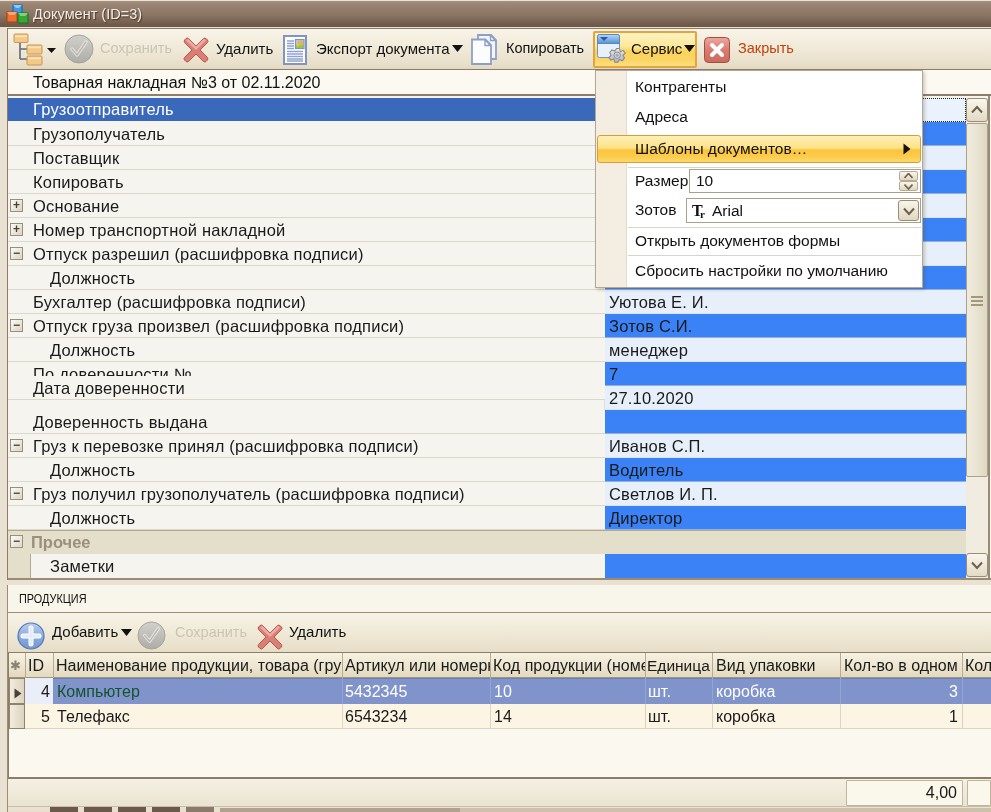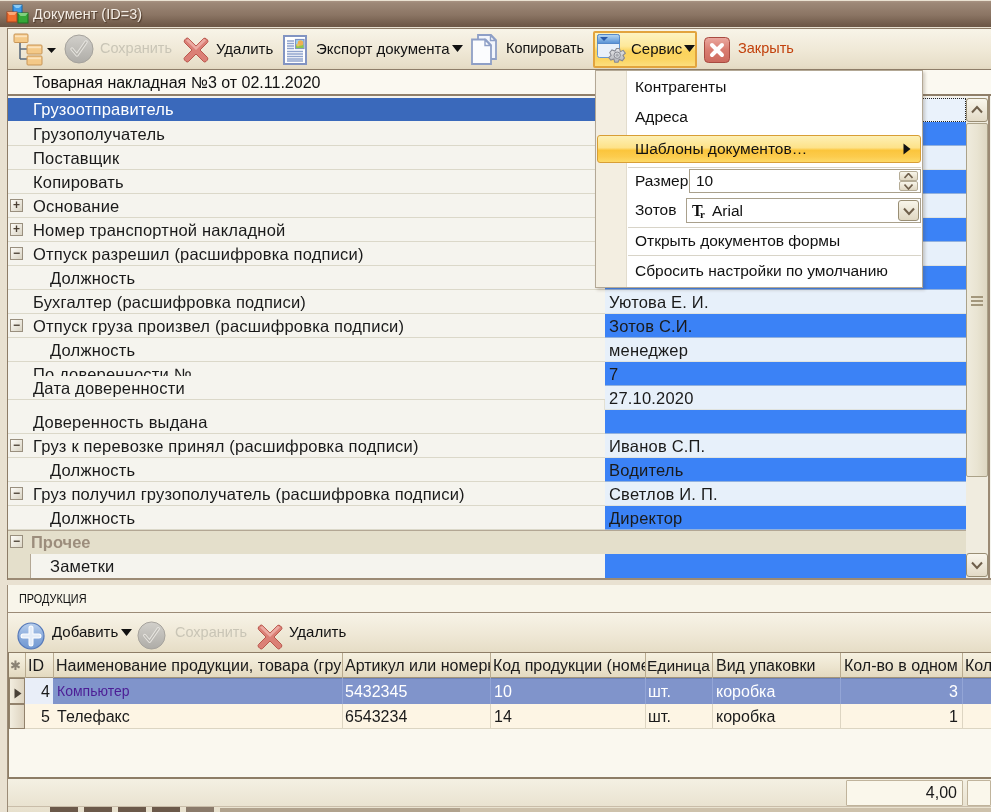--- a/index.html
+++ b/index.html
@@ -328,21 +328,21 @@
 
 <div class="a" style="left:9px;top:678px;width:16px;height:26px;background:linear-gradient(90deg,#f2eddf,#ddd3bf);border:1px solid #92826c"></div>
 <div class="a" style="left:9px;top:704px;width:16px;height:25px;background:linear-gradient(90deg,#f2eddf,#ddd3bf);border:1px solid #92826c"></div>
 <svg class="a" style="left:14px;top:688px" width="8" height="11" viewBox="0 0 8 11">
     <path d="M0.5 0.5 L7.5 5.5 L0.5 10.5 Z" fill="#4a4238"></path>
   </svg>
 
 <div class="a" style="left:25px;top:678px;width:28px;height:26px;background:#e9eef8"></div>
 <div class="a" style="left:53px;top:678px;width:938px;height:26px;background:#8094cb;border-top:1px solid #6c80b4"></div>
 <div class="tx" style="left:30px;top:679px;height:25px;line-height:25px;font-size:16px;width:20px;text-align:right">4</div>
-<div class="tx" style="left:57px;top:679px;height:24px;line-height:25px;font-size:14px;color:#4c1d95">Компьютер</div>
+<div class="tx" style="left:57px;top:679px;height:24px;line-height:25px;font-size:16px;color:#14532d">Компьютер</div>
 <div class="tx" style="left:345px;top:679px;height:25px;line-height:25px;font-size:16px;color:#fff">5432345</div>
 <div class="tx" style="left:494px;top:679px;height:25px;line-height:25px;font-size:16px;color:#fff">10</div>
 <div class="tx" style="left:648px;top:679px;height:25px;line-height:25px;font-size:16px;color:#fff">шт.</div>
 <div class="tx" style="left:716px;top:679px;height:25px;line-height:25px;font-size:16px;color:#fff">коробка</div>
 <div class="tx" style="left:860px;top:679px;height:25px;line-height:25px;font-size:16px;color:#fff;width:98px;text-align:right">3</div>
 <div class="a" style="left:342px;top:678px;width:1px;height:26px;background:#93a5d6"></div>
 <div class="a" style="left:490px;top:678px;width:1px;height:26px;background:#93a5d6"></div>
 <div class="a" style="left:645px;top:678px;width:1px;height:26px;background:#93a5d6"></div>
 <div class="a" style="left:712px;top:678px;width:1px;height:26px;background:#93a5d6"></div>
 <div class="a" style="left:840px;top:678px;width:1px;height:26px;background:#93a5d6"></div>

